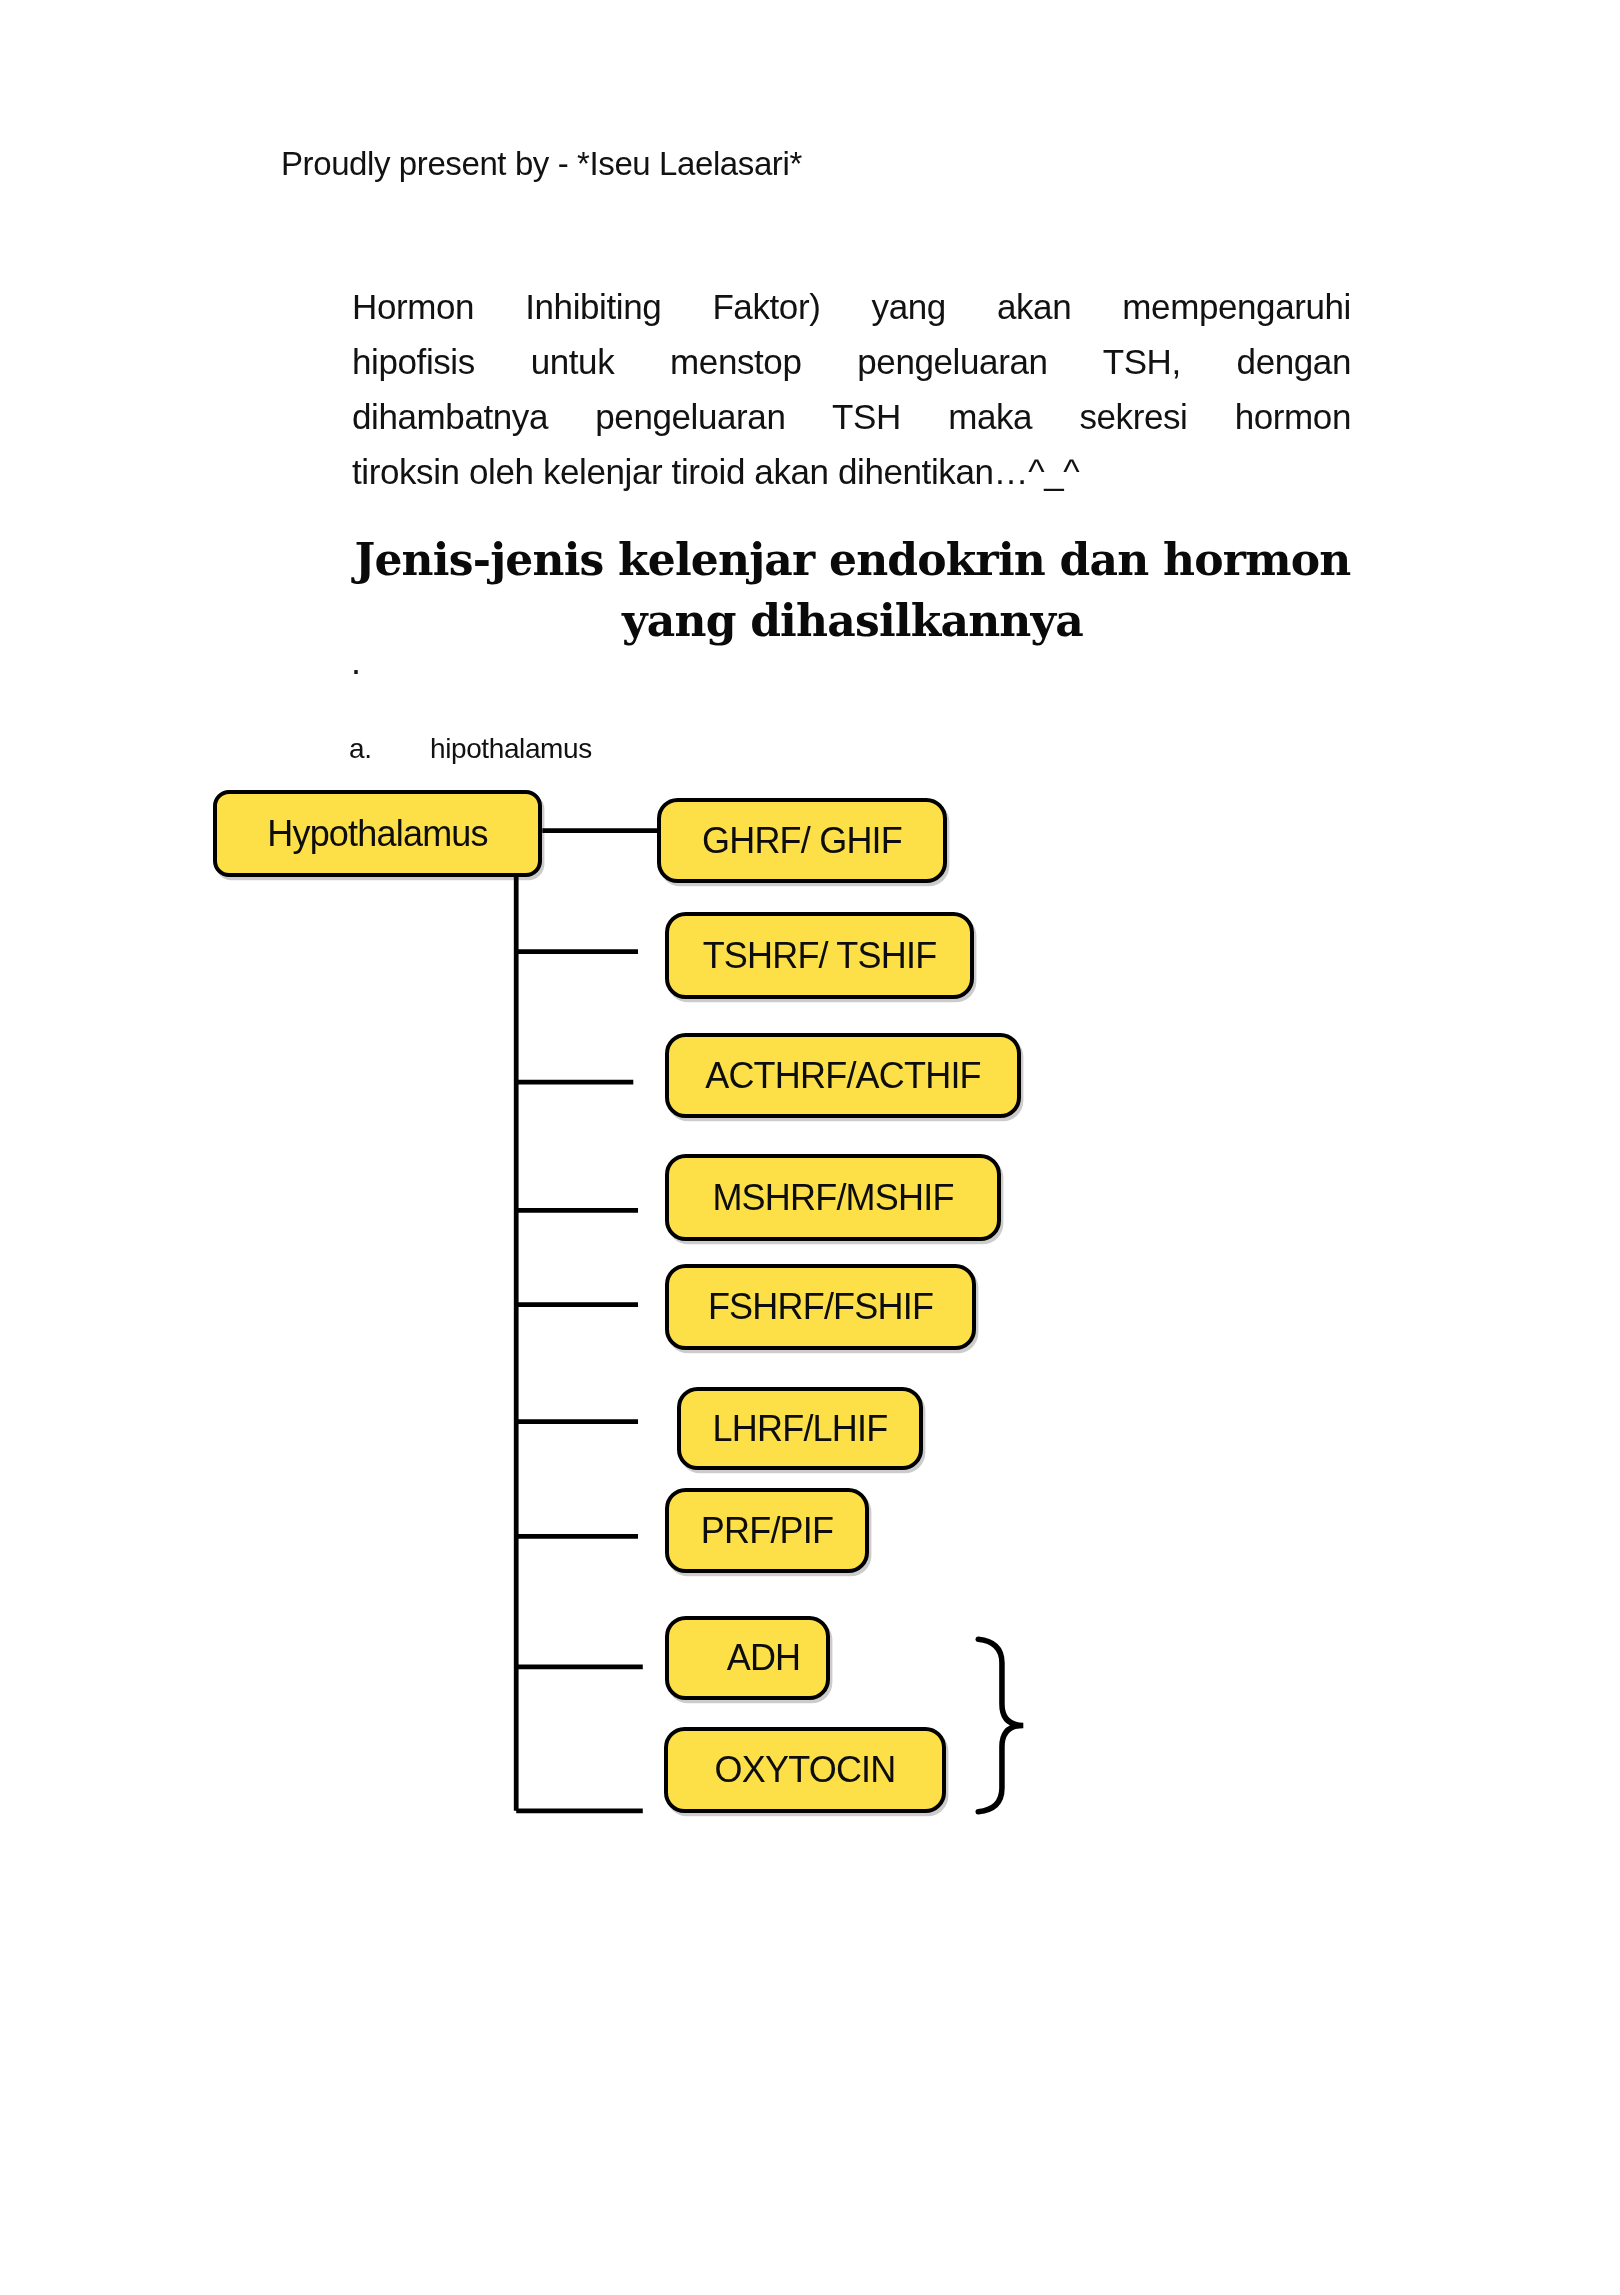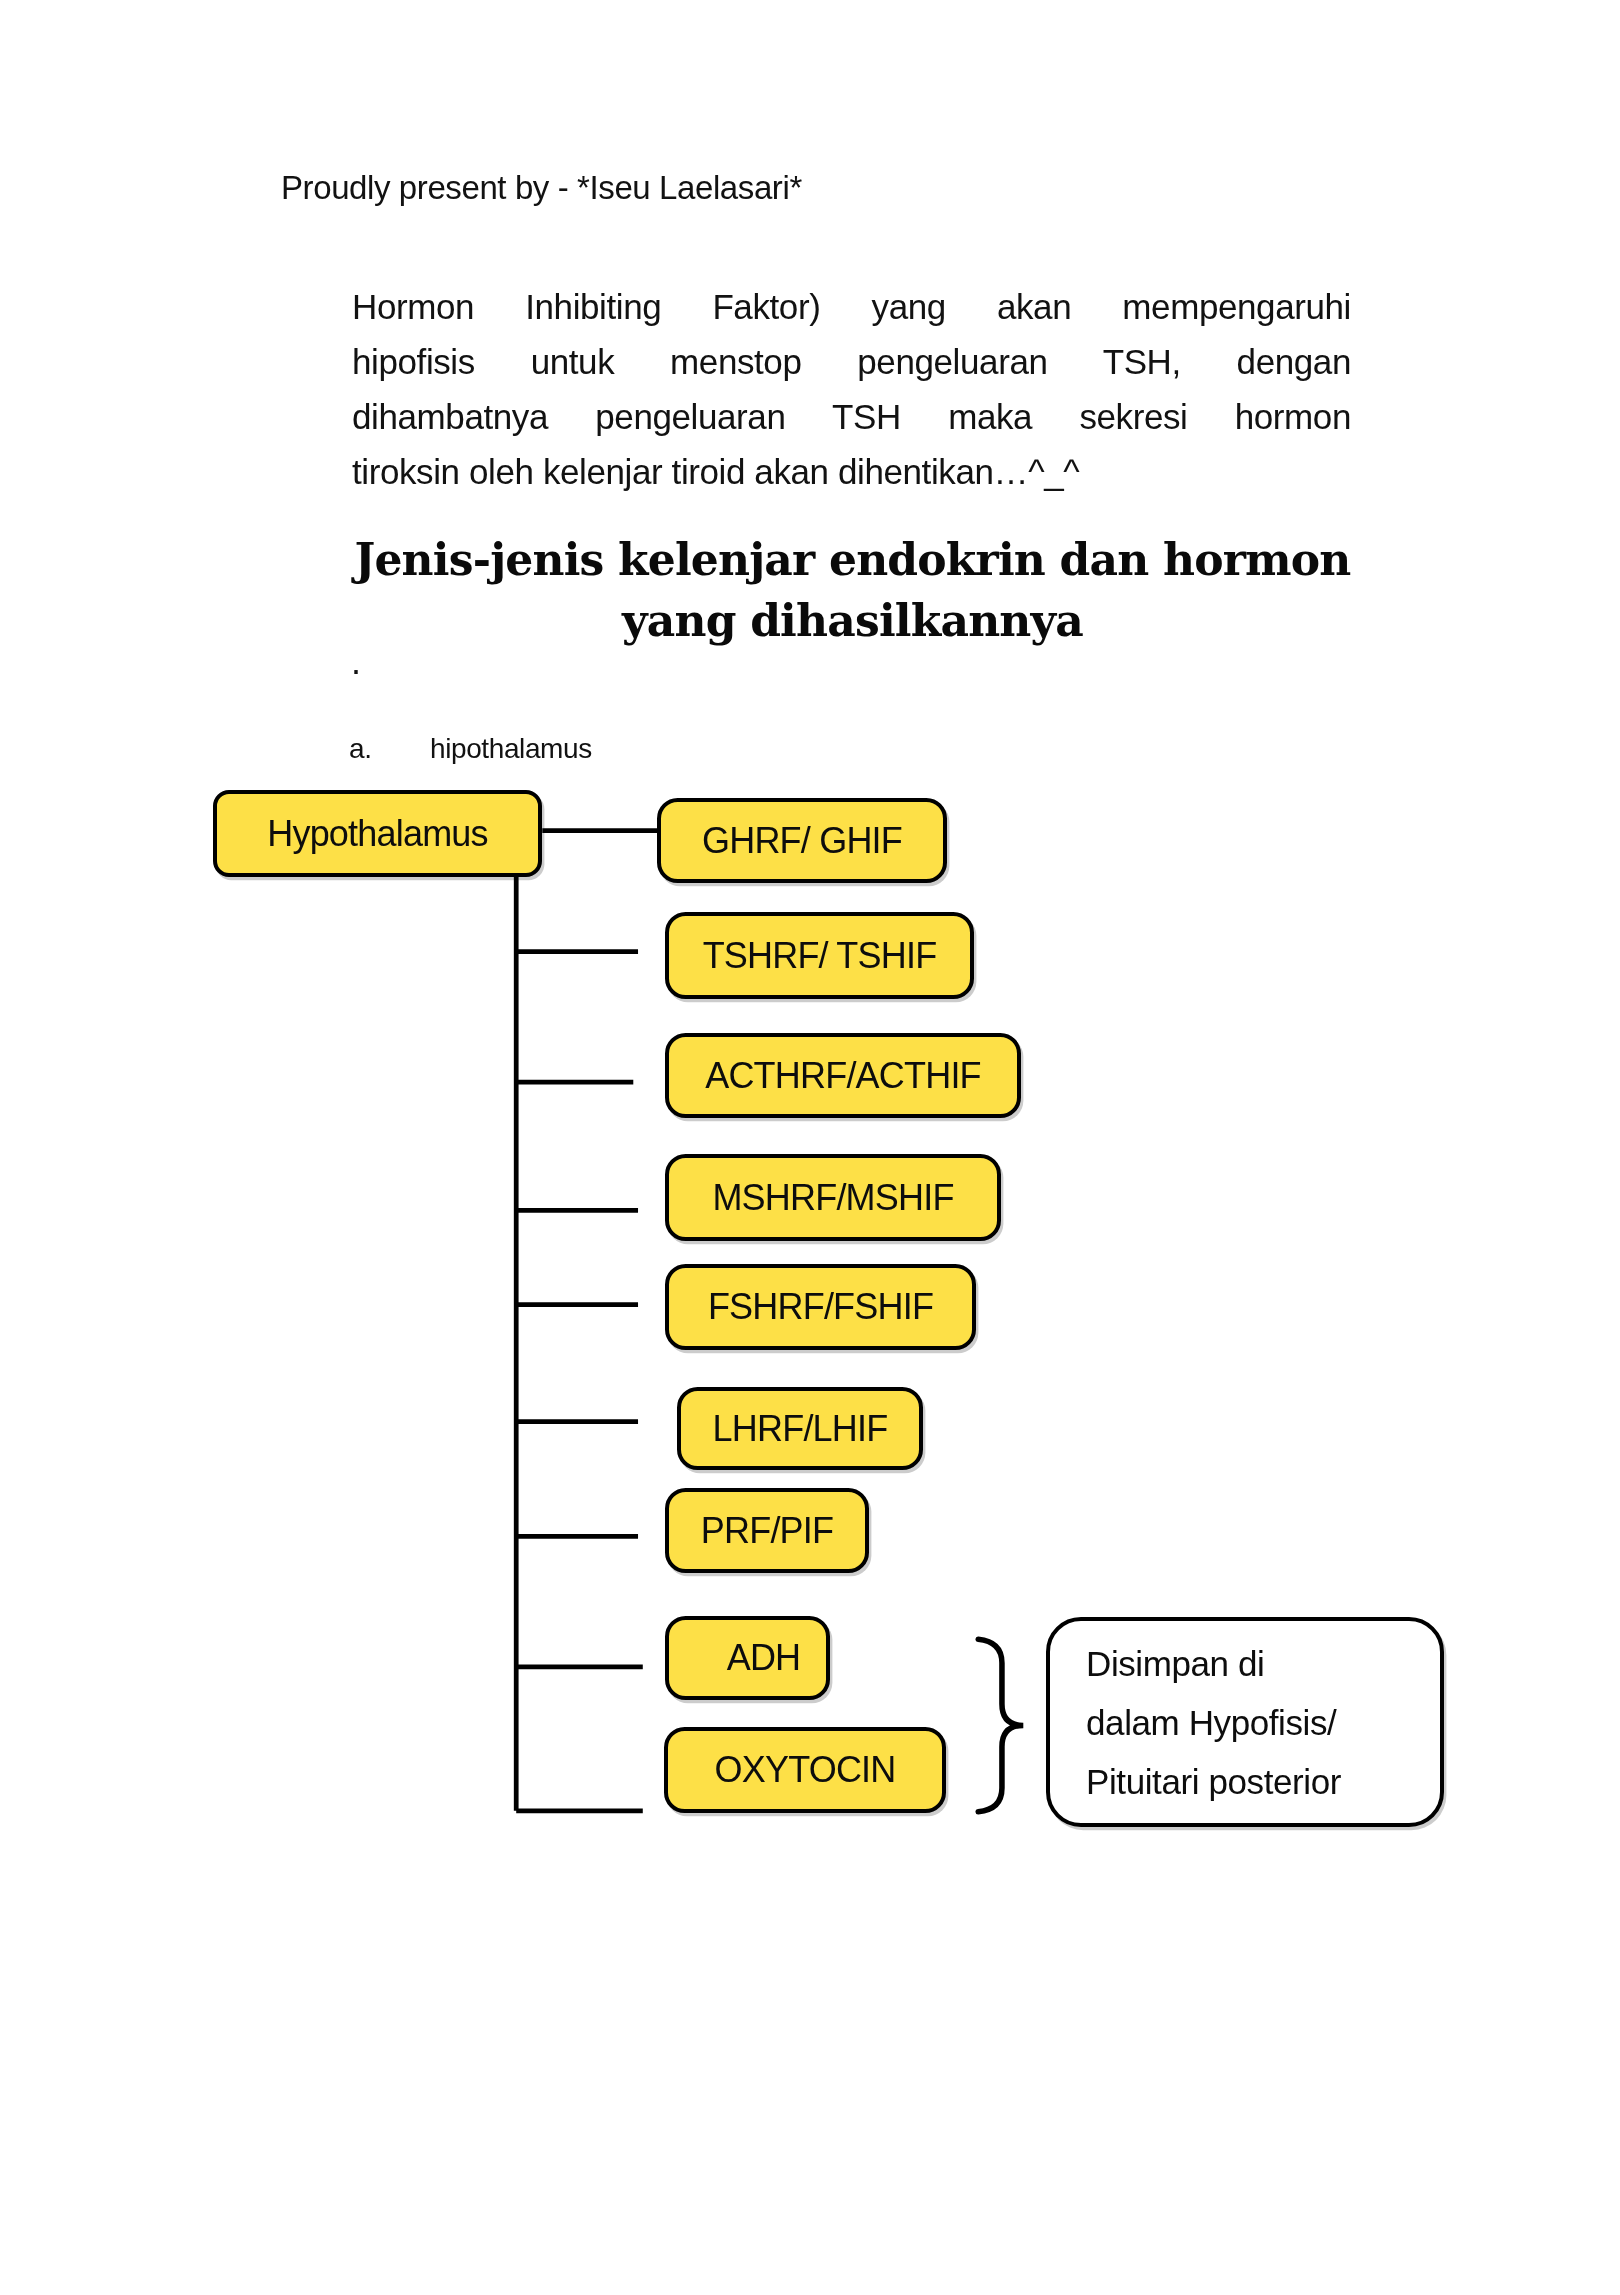--- a/index.html
+++ b/index.html
@@ -6,21 +6,21 @@
   .page{
     position:relative;
     width:1621px;height:2295px;
     background:#ffffff;
     font-family:"Liberation Sans",sans-serif;
     color:#121212;
     overflow:hidden;
   }
   .credit{
     position:absolute;left:281px;top:145px;
-    font-size:33px;letter-spacing:-0.4px;white-space:nowrap;margin-top:24px;
+    font-size:33px;letter-spacing:-0.4px;white-space:nowrap;
   }
   .para{
     position:absolute;left:352px;top:279px;width:999px;
     font-size:35px;line-height:55px;letter-spacing:-0.4px;
   }
   .para .jline{text-align:justify;text-align-last:justify;}
   .para .lline{text-align:left;}
   .heading{
     position:absolute;left:336px;top:529px;width:1033px;
     text-align:center;
@@ -104,20 +104,15 @@
   <div class="node n-ghrf">GHRF/ GHIF</div>
   <div class="node n-tshrf">TSHRF/ TSHIF</div>
   <div class="node n-acthrf">ACTHRF/ACTHIF</div>
   <div class="node n-mshrf">MSHRF/MSHIF</div>
   <div class="node n-fshrf">FSHRF/FSHIF</div>
   <div class="node n-lhrf">LHRF/LHIF</div>
   <div class="node n-prf">PRF/PIF</div>
   <div class="node n-adh">ADH</div>
   <div class="node n-oxy">OXYTOCIN</div>
 
-  <div class="note">
-    <div>Disimpan di</div>
-    <div>dalam Hypofisis/</div>
-    <div>Pituitari posterior</div>
-  </div>
 
 </div>
 
 
 </body></html>

